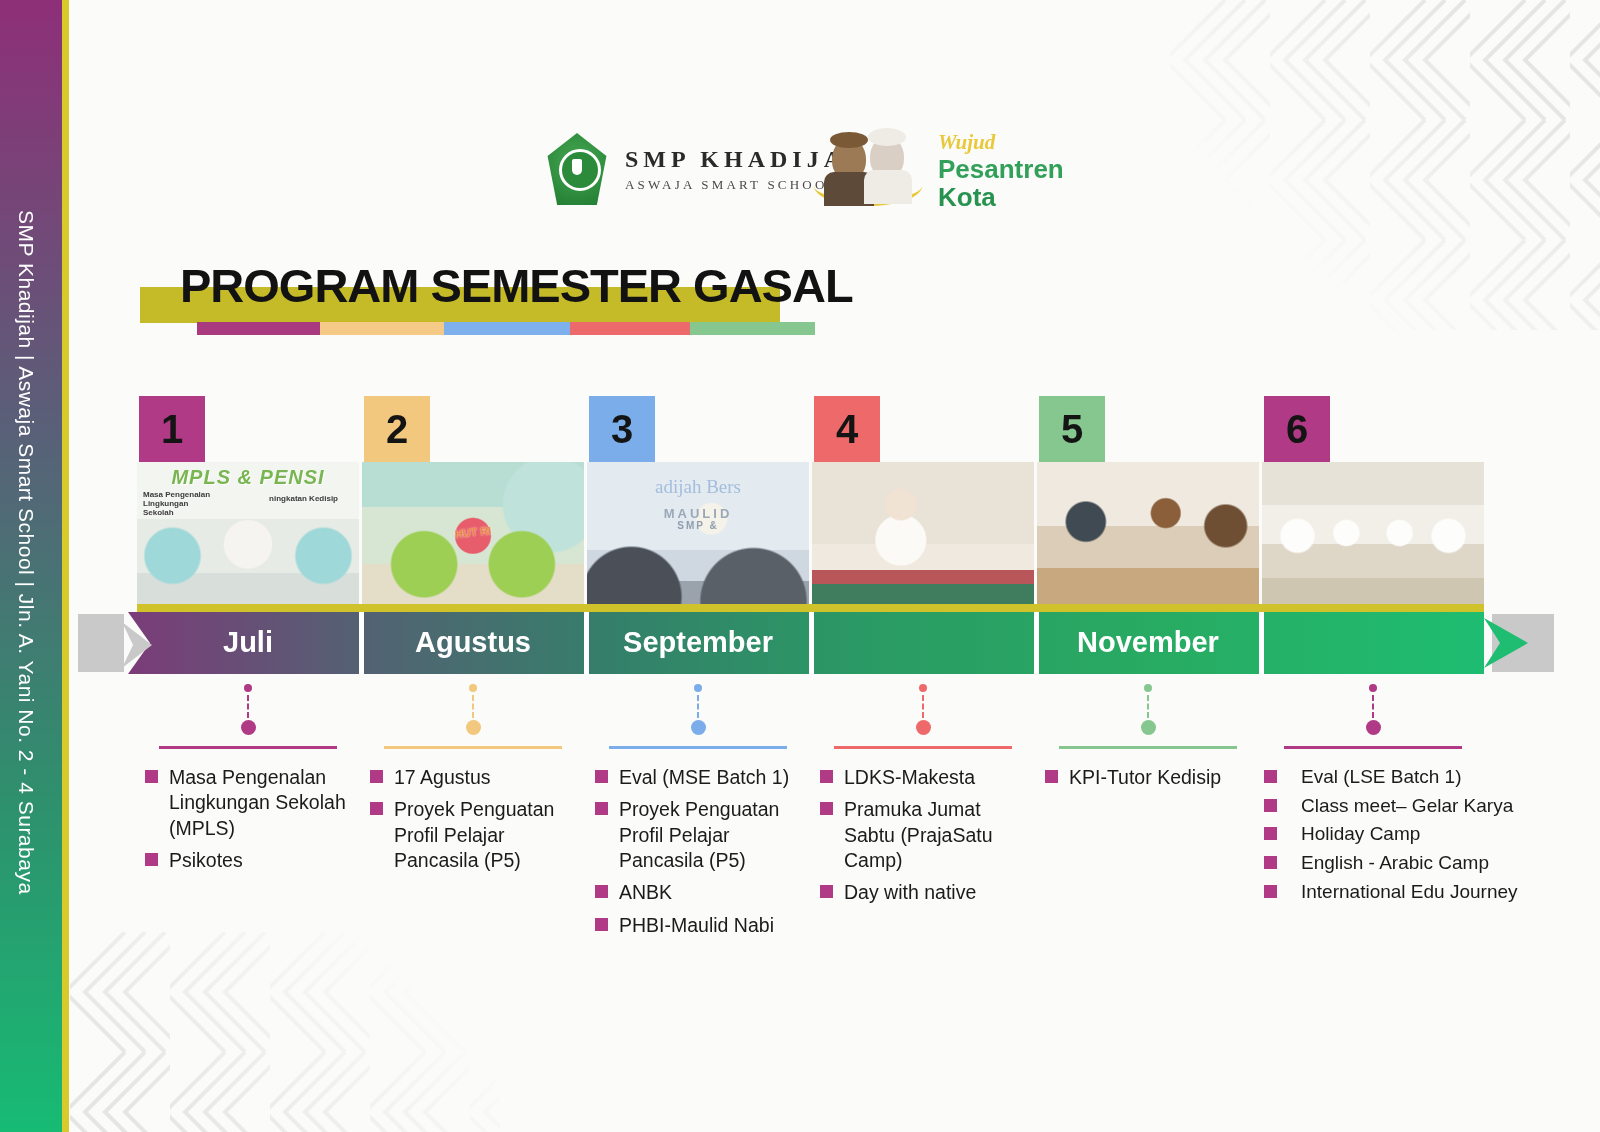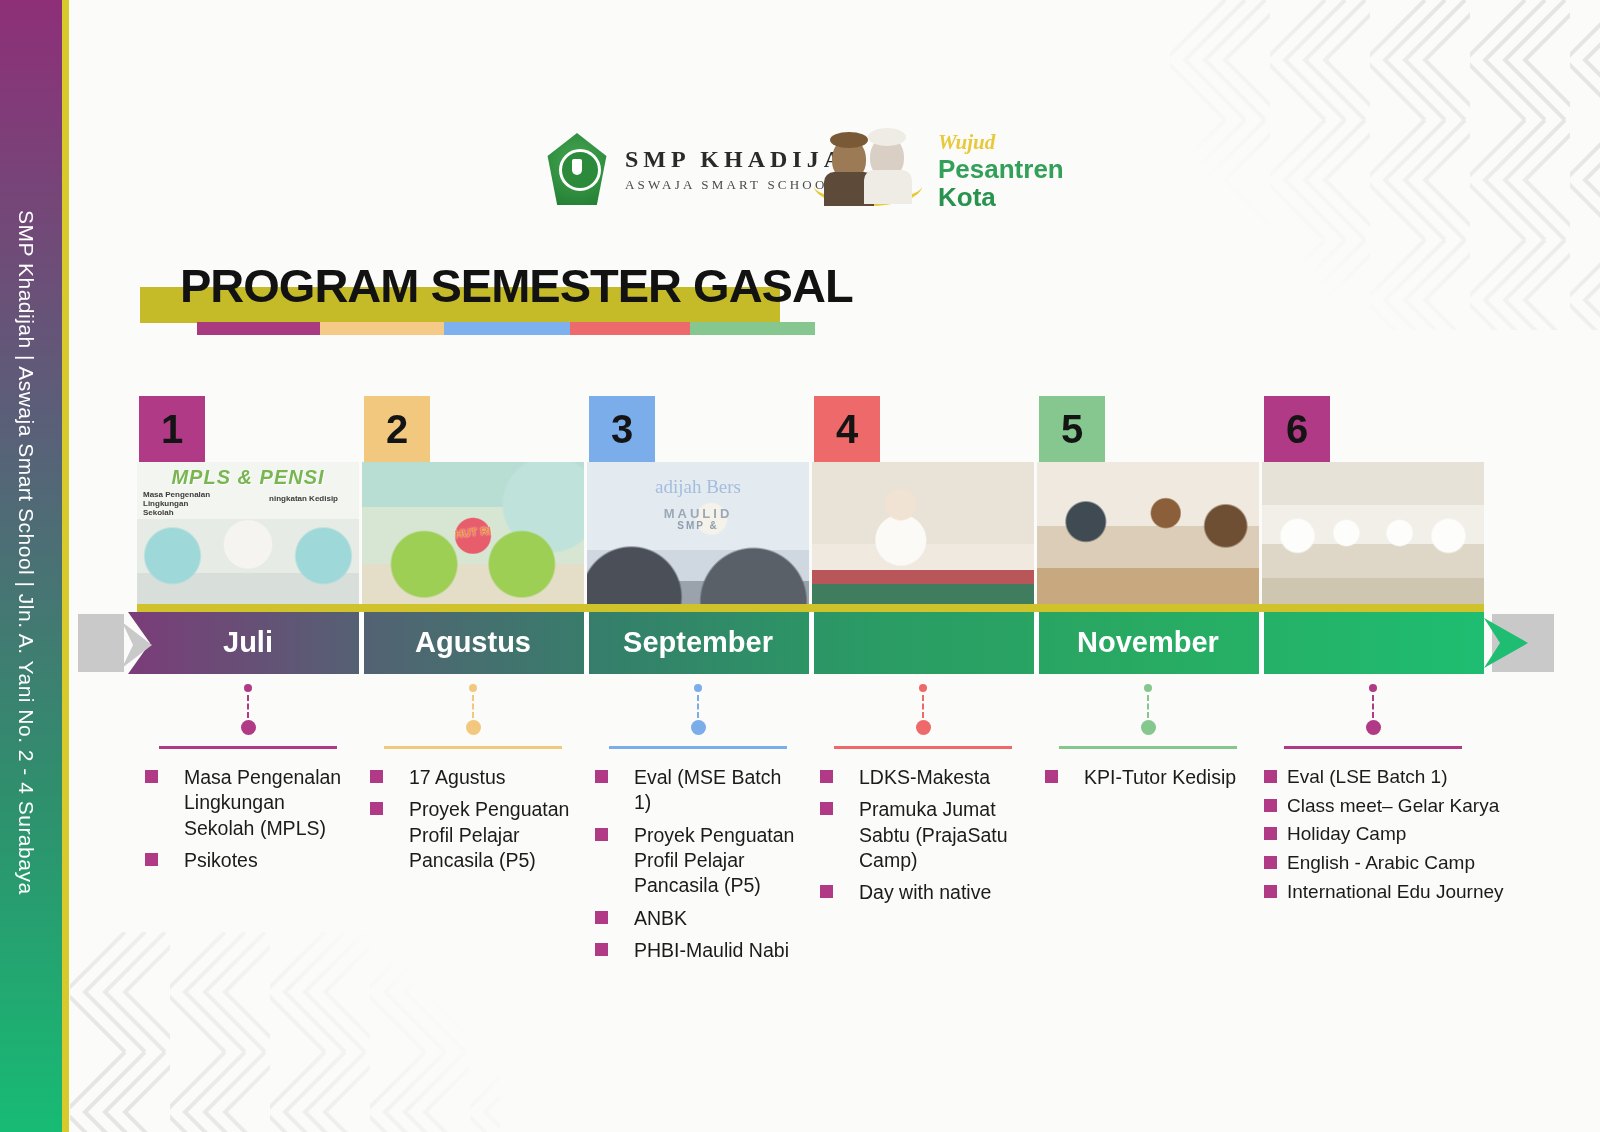--- a/index.html
+++ b/index.html
@@ -89,25 +89,25 @@
   .ph{position:absolute;left:0;top:72px;width:222px;height:142px;overflow:hidden;}
   .mlabel{position:absolute;left:0;top:222px;width:100%;height:62px;line-height:60px;
     text-align:center;color:#fff;font-size:29px;font-weight:700;}
   .below{position:absolute;left:0;top:294px;width:100%;}
   .conn{display:flex;flex-direction:column;align-items:center;}
   .dot-sm{width:8px;height:8px;border-radius:50%;background:var(--ac);}
   .dash{width:0;height:23px;border-left:2px dashed var(--ac);margin-top:3px;}
   .dot-lg{width:15px;height:15px;border-radius:50%;background:var(--ac);margin-top:2px;}
   .uline{width:178px;height:3px;background:var(--ac);margin:11px auto 0;}
   .list{list-style:none;margin:16px 0 0 8px;padding:0;width:204px;}
-  .list li{display:flex;gap:26px;margin-bottom:7px;}
+  .list li{display:flex;gap:11px;margin-bottom:7px;}
   .sq{flex:0 0 13px;height:13px;background:#b03a85;margin-top:5px;}
   .txt{font-size:19.5px;line-height:1.3;color:#1b1b1b;}
   .c6 .list{width:274px;margin-left:2px;}
-  .c6 .list li{margin-bottom:4px;gap:10px;}
+  .c6 .list li{margin-bottom:4px;gap:24px;}
   .c6 .txt{font-size:19px;}
 
   
   .ph1{background:
     radial-gradient(circle at 16% 66%,#9fd8d8 0 13%,transparent 14%),
     radial-gradient(circle at 50% 58%,#f6f4f0 0 17%,transparent 18%),
     radial-gradient(circle at 84% 66%,#9fd8d8 0 13%,transparent 14%),
     linear-gradient(180deg,#f3f5f0 0 40%,#e7ebe5 40% 78%,#d8dfda 78%);}
   .ph2{background:
     radial-gradient(circle at 50% 52%,#e85d6b 0 13%,transparent 14%),

